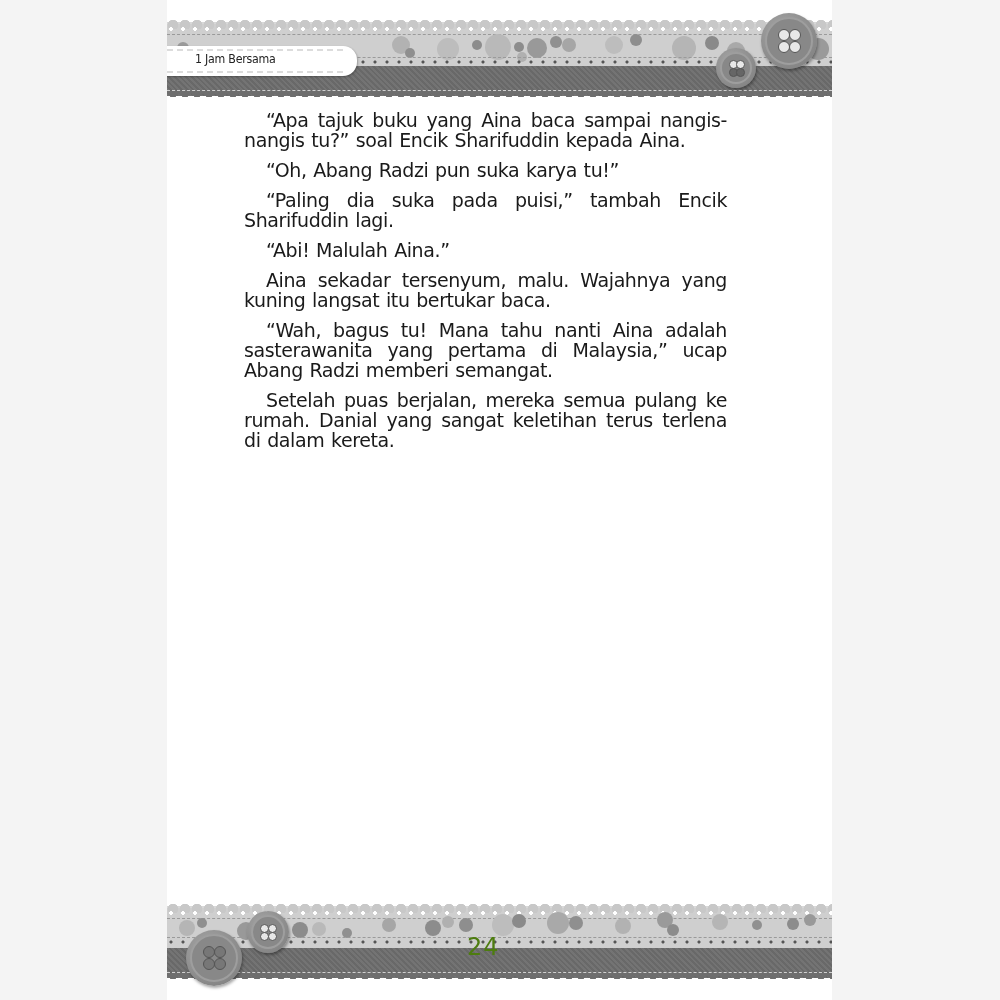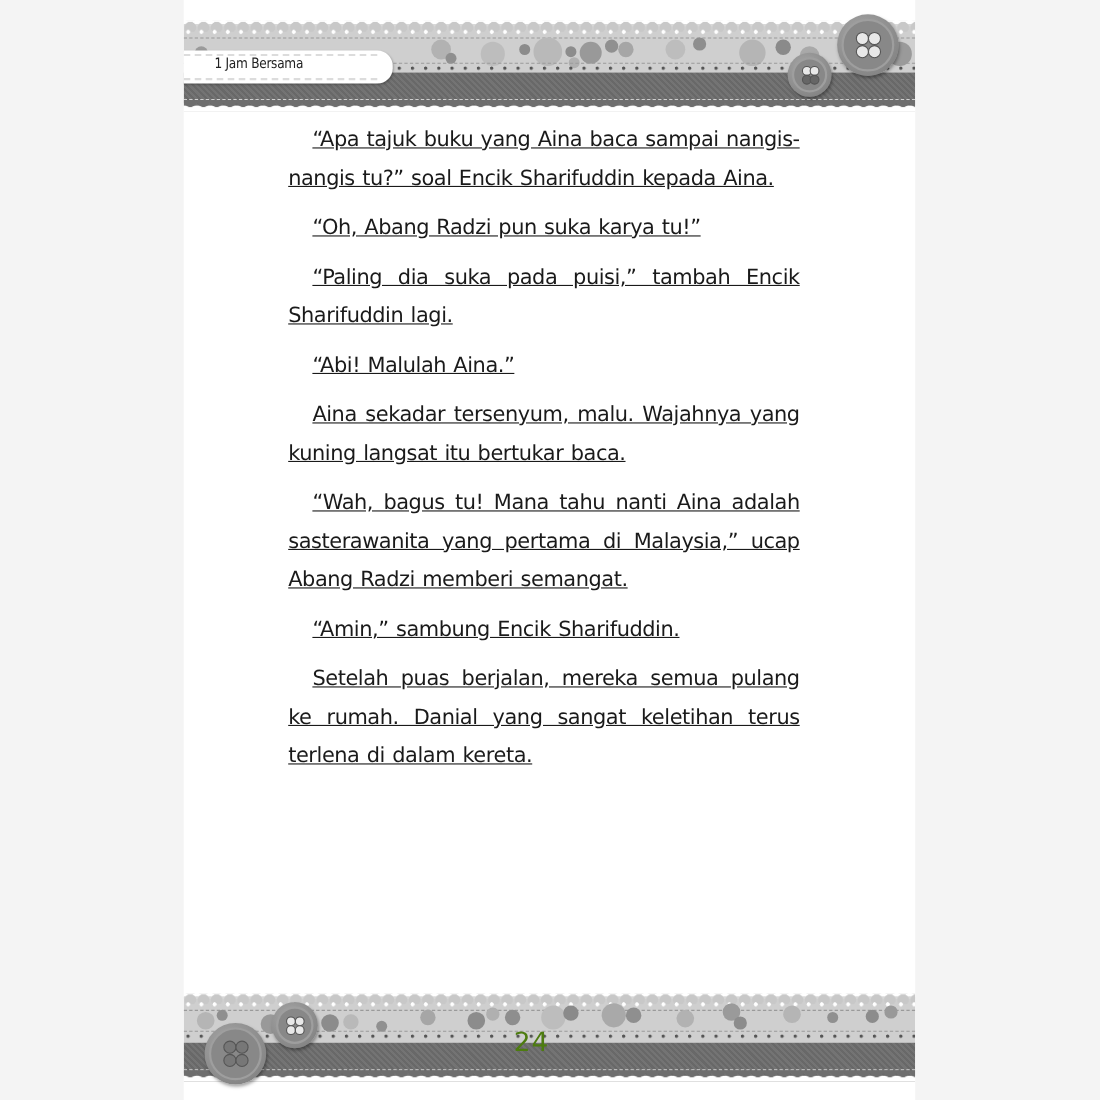--- a/index.html
+++ b/index.html
@@ -65,21 +65,21 @@
   .sew-btn .rim { position:absolute; inset:4px; border-radius:50%; border:2px solid #9e9e9e; background:#888; }
   .sew-btn .hole { position:absolute; width:22%; height:22%; border-radius:50%; background:#e8e8e8; border:1px solid #555; box-sizing:border-box; }
 
   .page-number {
     position:absolute; left:300px; top:933px; font-size:24px; color:#4d7c0f;
     font-family:"DejaVu Sans", sans-serif; letter-spacing:1px;
   }
 
   
   .content { position:absolute; left:77px; top:110px; width:483px; }
-  .para { font-family:"DejaVu Sans", sans-serif; font-size:19px; line-height:35px; color:#1a1a1a; text-align:justify; text-indent:22px; margin:0 0 10px 18px; letter-spacing:-0.4px; word-spacing:1px;text-decoration:underline; }
+  .para { font-family:"DejaVu Sans", sans-serif; font-size:19px; line-height:20px; color:#1a1a1a; text-align:justify; text-indent:22px; margin:0 0 10px 0; letter-spacing:-0.4px; word-spacing:1px; }
 </style>
 </head>
 <body>
 
 <div class="page">
 
   <div class="ribbon" style="top:22px;">
     <div class="lace" style="top:0;">
       <div class="holes-top"></div>
       <div class="stitch-a"></div>
@@ -127,21 +127,20 @@
       <div class="hole" style="left:50%;top:50%;"></div>
   </div>
 
   <div class="content">
     <p class="para">“Apa tajuk buku yang Aina baca sampai nangis-nangis tu?” soal Encik Sharifuddin kepada Aina.</p>
     <p class="para">“Oh, Abang Radzi pun suka karya tu!”</p>
     <p class="para">“Paling dia suka pada puisi,” tambah Encik Sharifuddin lagi.</p>
     <p class="para">“Abi! Malulah Aina.”</p>
     <p class="para">Aina sekadar tersenyum, malu. Wajahnya yang kuning langsat itu bertukar baca.</p>
     <p class="para">“Wah, bagus tu! Mana tahu nanti Aina adalah sasterawanita yang pertama di Malaysia,” ucap Abang Radzi memberi semangat.</p>
-    <p class="para">“Amin,” sambung Encik Sharifuddin.</p>
     <p class="para">Setelah puas berjalan, mereka semua pulang ke rumah. Danial yang sangat keletihan terus terlena di dalam kereta.</p>
   </div>
 
   <div class="ribbon" style="top:906px;">
     <div class="lace" style="top:0;height:42px;">
       <div class="holes-top"></div>
       <div class="stitch-a"></div>
       <div class="dot" style="left:12px;top:12px;width:16px;height:16px;background:#b5b5b5;"></div>
       <div class="dot" style="left:30px;top:10px;width:10px;height:10px;background:#8f8f8f;"></div>
       <div class="dot" style="left:70px;top:14px;width:18px;height:18px;background:#999;"></div>

